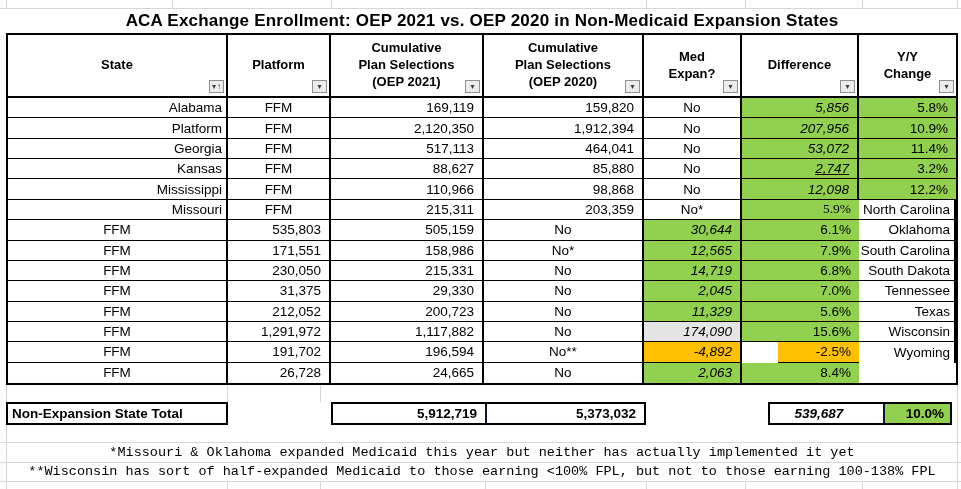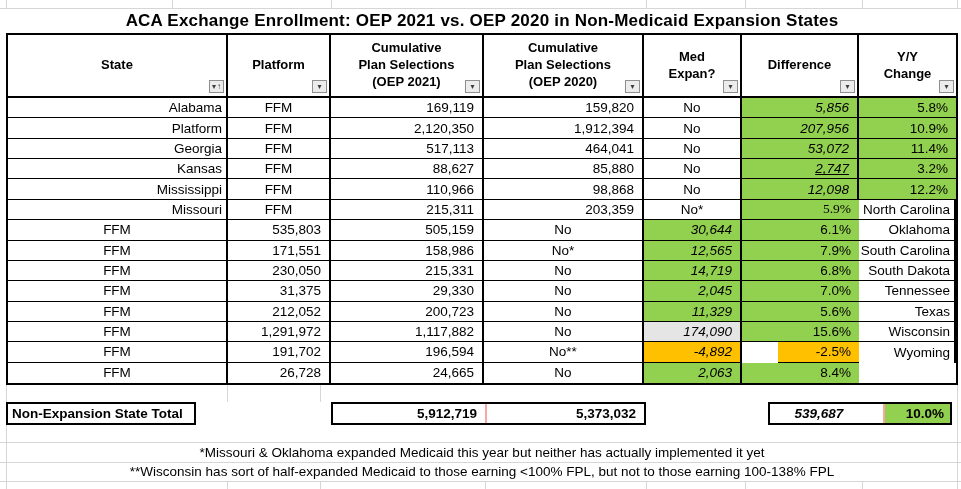--- a/index.html
+++ b/index.html
@@ -63,28 +63,28 @@
 
   .total-row{position:absolute;left:6px;top:402px;width:952px;height:23px;z-index:1;}
   .tbox{
     position:absolute;top:0;height:23px;box-sizing:border-box;
     border:2px solid #000;background:#fff;display:flex;
   }
   .tbox .tcell{
     box-sizing:border-box;height:100%;
     display:flex;align-items:center;font-size:13.5px;font-weight:bold;
   }
-  .tcell.divider{border-left:2px solid #fca5a5;}
+  .tcell.divider{border-left:2px solid #0f172a;}
   .total-label{padding-left:4px;font-size:14px;}
   .ital{font-style:italic;}
 
   .footnote{
     position:absolute;left:6px;width:952px;height:19px;z-index:1;
     display:flex;align-items:center;justify-content:center;
-    font-size:13.5px;background:transparent;
+    font-size:13.5px;background:transparent;font-family:Liberation Mono, monospace;
   }
 </style>
 </head>
 <body>
 
 <div class="screen">
 
   <div class="vgrid" style="left:6px;"></div>
   <div class="vgrid" style="left:957px;"></div>
   <div class="hgrid" style="top:8px;"></div>
@@ -230,21 +230,21 @@
       <div class="cell al-right c-diff lastrow" style="background: rgb(146, 208, 80);">2,063</div>
       <div class="cell al-right lastcol lastrow" style="background: rgb(146, 208, 80);">8.4%</div>
     </div>
 
   <div class="blank-row">
     <div class="stub" style="left:227px;top:0;height:17px;"></div>
     <div class="stub" style="left:320px;top:0;height:17px;"></div>
   </div>
 
   <div class="total-row">
-    <div class="tbox" style="left:0;width:190px;">
+    <div class="tbox" style="left:0;width:222px;">
       <div class="tcell total-label" style="width:100%;">Non-Expansion State Total</div>
     </div>
     <div class="tbox" style="left:325px;width:315px;">
       <div class="tcell al-right" style="width:152px;justify-content:flex-end;padding-right:8px;">5,912,719</div>
       <div class="tcell divider al-right" style="width:159px;justify-content:flex-end;padding-right:8px;">5,373,032</div>
     </div>
     <div class="tbox" style="left:762px;width:184px;gap:32px;">
       <div class="tcell ital" style="width:115px;justify-content:flex-end;padding-right:8px;">539,687</div>
       <div class="tcell divider" id="total-yy" style="width: 94px; justify-content: flex-end; padding-right: 6px; background: rgb(146, 208, 80);">10.0%</div>
     </div>

